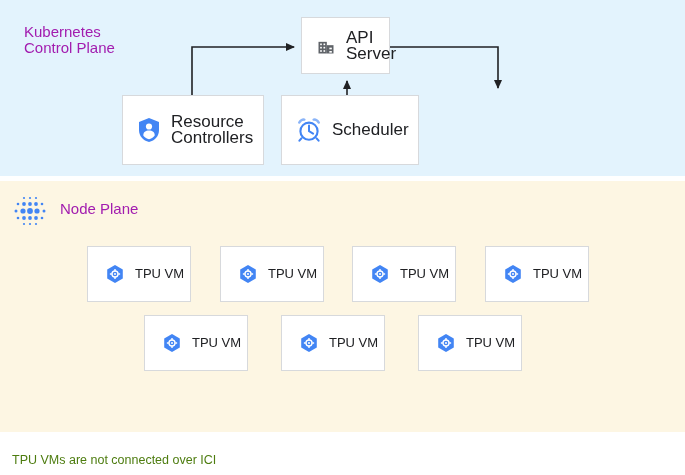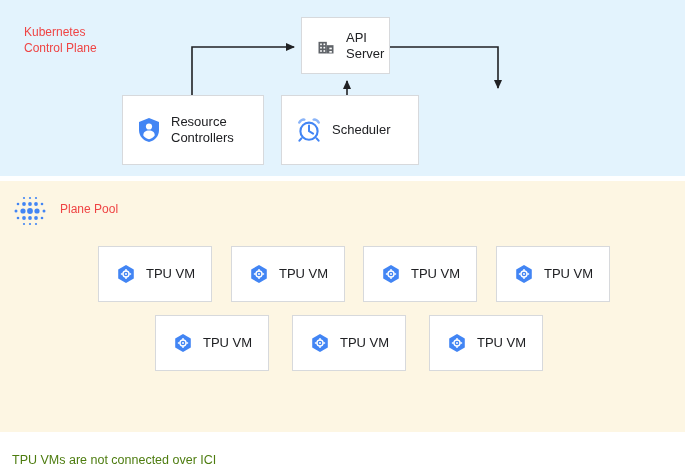--- a/index.html
+++ b/index.html
@@ -35,23 +35,23 @@
   }
   .band-nodepool {
     top: 181px;
     height: 251px;
     background: #fdf6e3;
   }
 
   
   .section-title {
     position: absolute;
-    font-size: 12px;
+    font-size: 15px;
     line-height: 16px;
-    color: #ef4444;
+    color: #a21caf;
     white-space: pre-line;
   }
   .title-control {
     left: 24px;
     top: 24px;
   }
   .title-nodepool {
     left: 60px;
     top: 200px;
     line-height: 18px;
@@ -75,38 +75,38 @@
     display: flex;
     align-items: center;
   }
   .box-inner {
     display: flex;
     align-items: center;
     gap: 10px;
     padding-left: 14px;
   }
   .box-label {
-    font-size: 13px;
+    font-size: 17px;
     line-height: 16px;
     color: #202124;
     white-space: pre-line;
   }
   .box-icon {
     flex: 0 0 auto;
     display: block;
   }
 
   
   #box-api-server   { left: 301px; top: 17px;  width: 89px;  height: 57px; }
   #box-resource     { left: 122px; top: 95px;  width: 142px; height: 70px; }
   #box-scheduler    { left: 281px; top: 95px;  width: 138px; height: 70px; }
   #box-storage      { left: 440px; top: 95px;  width: 124px; height: 70px; }
 
   
-  .tpu-box { width: 114px; height: 56px; margin-left: 11px; }
+  .tpu-box { width: 104px; height: 56px; }
   .tpu-box .box-inner { gap: 9px; padding-left: 16px; }
   .tpu-box .box-label { font-size: 13px; }
 
   #tpu-0 { left: 87px;  top: 246px; }
   #tpu-1 { left: 220px; top: 246px; }
   #tpu-2 { left: 352px; top: 246px; }
   #tpu-3 { left: 485px; top: 246px; }
   #tpu-4 { left: 144px; top: 315px; }
   #tpu-5 { left: 281px; top: 315px; }
   #tpu-6 { left: 418px; top: 315px; }
@@ -166,21 +166,21 @@
       <circle cx="18" cy="24" r="1.9"></circle>
       <circle cx="24" cy="24" r="1.9"></circle>
       <circle cx="30" cy="24" r="1.3"></circle>
 
       <circle cx="12" cy="30" r="1.1"></circle>
       <circle cx="18" cy="30" r="1.1"></circle>
       <circle cx="24" cy="30" r="1.1"></circle>
     </g>
   </svg>
 
-  <div class="section-title title-nodepool">Plane Pool</div>
+  <div class="section-title title-nodepool">Node Plane</div>
 
   <svg class="connectors" viewBox="0 0 685 475">
     <defs>
       <marker id="arrowhead" markerWidth="9" markerHeight="8" refX="8" refY="4" orient="auto" markerUnits="userSpaceOnUse">
         <path d="M0,0 L9,4 L0,8 z" fill="#202124"></path>
       </marker>
     </defs>
 
     <path d="M192,95 L192,47 L294,47" fill="none" stroke="#202124" stroke-width="1.6" marker-end="url(#arrowhead)"></path>
 

